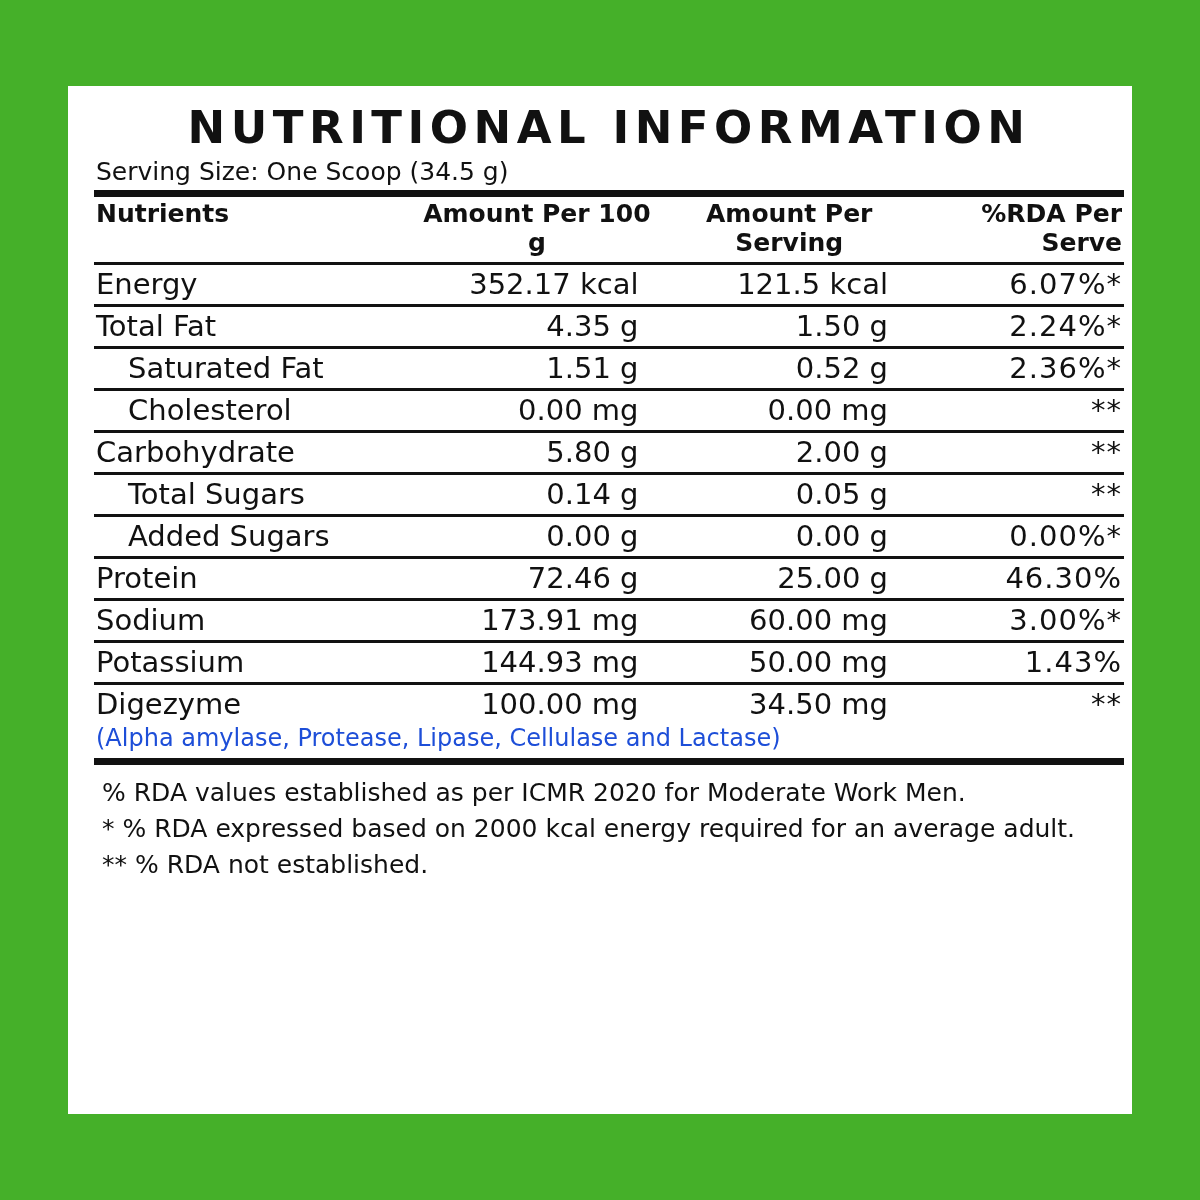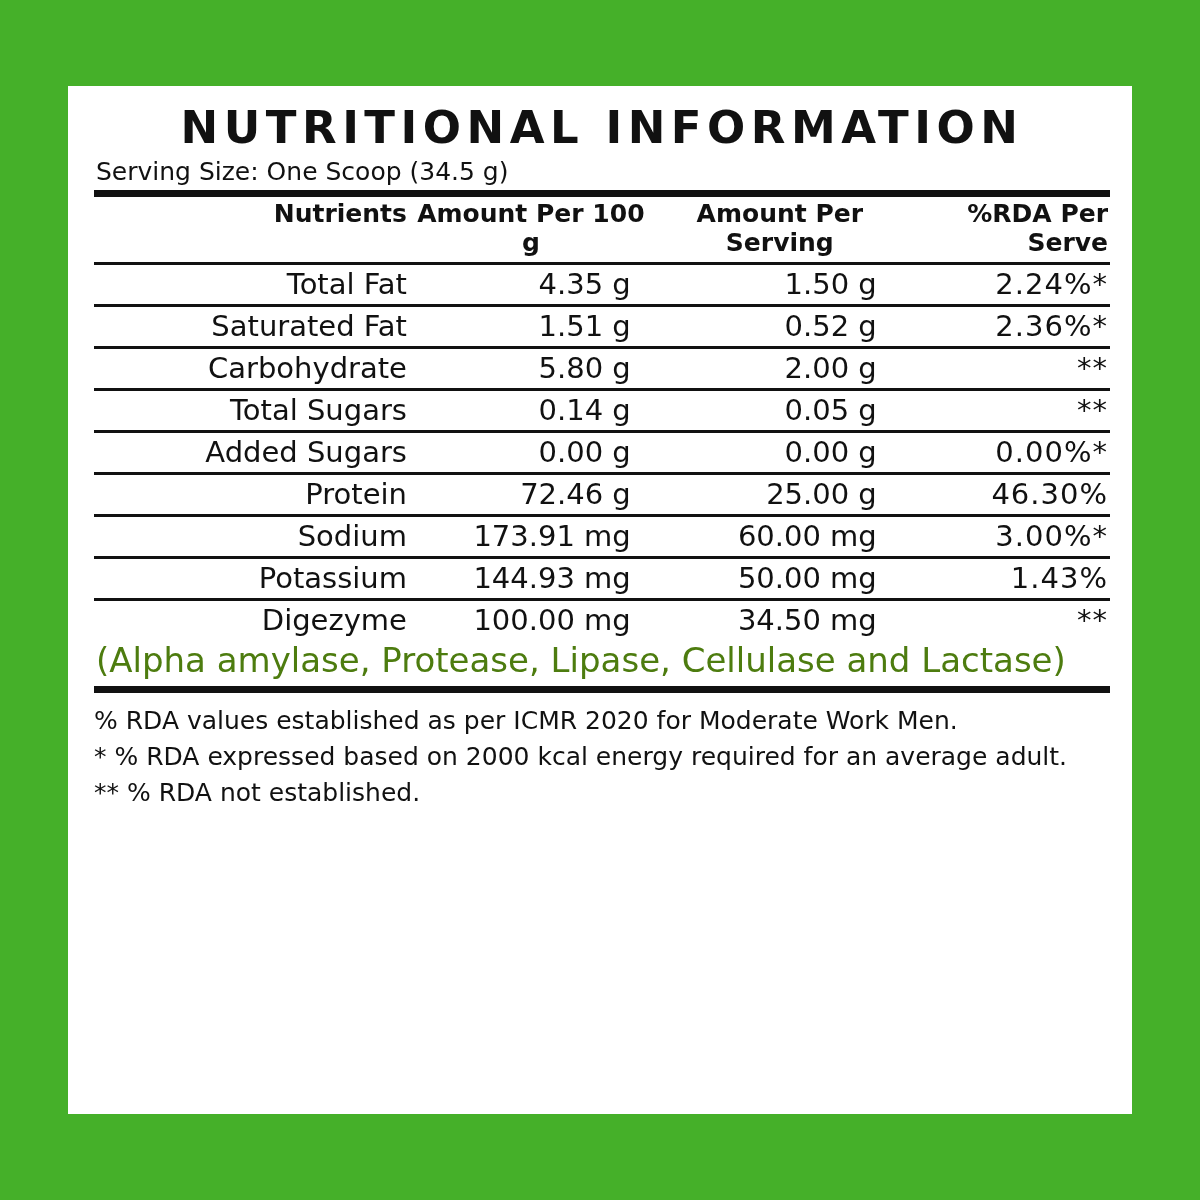--- a/index.html
+++ b/index.html
@@ -14,21 +14,21 @@
     overflow: hidden;
   }
   .panel {
     position: absolute;
     left: 68px;
     top: 86px;
     width: 1064px;
     height: 1028px;
     background: #ffffff;
     box-sizing: border-box;
-    padding: 12px 22px 10px 26px;
+    padding: 12px 8px 10px 26px;
   }
   .title {
     font-size: 45px;
     font-weight: bold;
     letter-spacing: 5.5px;
     color: #111111;
     text-align: center;
     line-height: 1.08;
     white-space: nowrap;
     margin: 6px 0 2px 0;
@@ -59,41 +59,41 @@
   }
   tr.rowline > td {
     border-bottom: 3px solid #111111;
   }
   tr.header-row > th {
     border-bottom: 3px solid #111111;
     font-size: 25px;
     font-weight: bold;
     padding-bottom: 5px;
   }
-  .col-name { text-align: right; width: 31%; }
+  .col-name { text-align: left; width: 31%; }
   .col-100 { text-align: right; width: 24%; padding-right: 22px !important; }
   .col-serv { text-align: right; width: 25%; padding-right: 30px !important; }
   .col-rda { text-align: right; width: 20%; }
   th.col-100 { text-align: center; padding-right: 2px !important; }
   th.col-serv { text-align: center; padding-right: 2px !important; }
   th.col-rda { text-align: right; }
   .indent1 { padding-left: 34px !important; }
   .digezyme-note {
-    font-size: 34px;
-    color: #4d7c0f;
+    font-size: 24px;
+    color: #1d4ed8;
     padding: 0 2px 6px 2px;
     white-space: nowrap;
   }
   .footnotes {
     font-size: 25px;
     color: #111111;
     line-height: 1.44;
     padding-top: 10px;
   }
-  .footnotes div { white-space: nowrap; }
+  .footnotes div { white-space: nowrap; margin-left: 8px; }
   .starcell { letter-spacing: 1px; }
 </style>
 </head>
 <body>
 
 <div class="panel">
 
   <div class="title">NUTRITIONAL INFORMATION</div>
 
   <div class="serving-row">
@@ -106,30 +106,42 @@
     <thead>
       <tr class="header-row">
         <th class="col-name">Nutrients</th>
         <th class="col-100">Amount Per 100 g</th>
         <th class="col-serv">Amount Per Serving</th>
         <th class="col-rda">%RDA Per Serve</th>
       </tr>
     </thead>
     <tbody>
       <tr class="rowline">
+        <td class="col-name">Energy</td>
+        <td class="col-100">352.17 kcal</td>
+        <td class="col-serv">121.5 kcal</td>
+        <td class="col-rda starcell">6.07%*</td>
+      </tr>
+      <tr class="rowline">
         <td class="col-name">Total Fat</td>
         <td class="col-100">4.35 g</td>
         <td class="col-serv">1.50 g</td>
         <td class="col-rda starcell">2.24%*</td>
       </tr>
       <tr class="rowline">
         <td class="col-name indent1">Saturated Fat</td>
         <td class="col-100">1.51 g</td>
         <td class="col-serv">0.52 g</td>
         <td class="col-rda starcell">2.36%*</td>
+      </tr>
+      <tr class="rowline">
+        <td class="col-name indent1">Cholesterol</td>
+        <td class="col-100">0.00 mg</td>
+        <td class="col-serv">0.00 mg</td>
+        <td class="col-rda starcell">**</td>
       </tr>
       <tr class="rowline">
         <td class="col-name">Carbohydrate</td>
         <td class="col-100">5.80 g</td>
         <td class="col-serv">2.00 g</td>
         <td class="col-rda starcell">**</td>
       </tr>
       <tr class="rowline">
         <td class="col-name indent1">Total Sugars</td>
         <td class="col-100">0.14 g</td>

